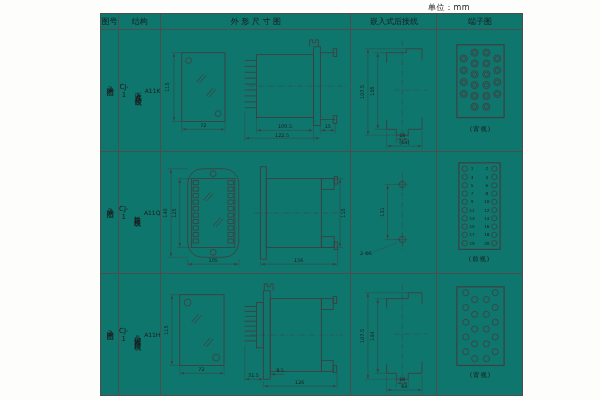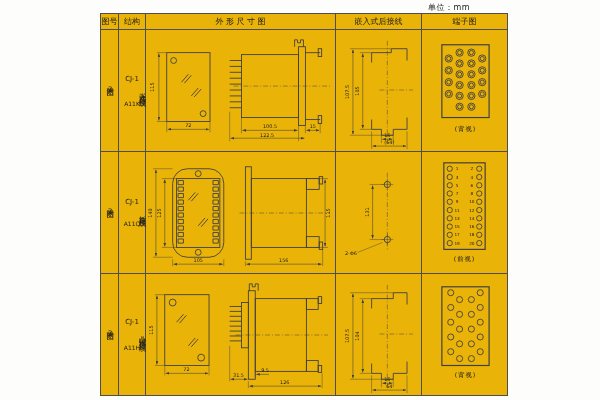--- a/index.html
+++ b/index.html
@@ -6,34 +6,34 @@
   body{
     width:600px;height:400px;position:relative;overflow:hidden;
     background:#fdfdfc;color:#1b1b1b;
     font-family:"DejaVu Sans","Liberation Sans",sans-serif;
   }
   .unit-label{
     position:absolute;top:2px;left:428px;font-size:8px;letter-spacing:.5px;color:#222;
   }
   table.spec{
     position:absolute;left:100px;top:13px;border-collapse:collapse;table-layout:fixed;
-    background:#eab308;
+    background:#0f766e;
   }
   table.spec td,table.spec th{
     border:1px solid #4d4d4d;padding:0;vertical-align:middle;text-align:center;
   }
   th{font-weight:normal;font-size:8px;height:15px;color:#1b1b1b;white-space:nowrap;}
   .col-fig{width:18px;} .col-struct{width:27px;} .col-outline{width:190px;}
   .col-mount{width:86px;} .col-term{width:86px;}
   tr.drow{height:122px;}
   .vtext{
     writing-mode:vertical-rl;text-orientation:upright;
     display:inline-block;font-size:7.5px;letter-spacing:2px;line-height:1.1;
   }
-  .struct-cell{display:flex;flex-direction:column;justify-content:center;gap:4px;}
+  .struct-cell{display:flex;flex-direction:row;align-items:center;justify-content:center;gap:4px;}
   .model-label{font-size:7px;}
   .type-label{font-size:7px;letter-spacing:1.5px;}
   .code-label{font-size:6px;}
   svg.draw{display:block;width:100%;height:120px;}
   svg .ln{stroke:#3f3f3f;fill:none;stroke-width:0.9;}
   svg .thick{stroke-width:1.2;}
   svg .dim{stroke:#3f3f3f;fill:none;stroke-width:0.55;}
   svg .ext{stroke:#3f3f3f;fill:none;stroke-width:0.45;}
   svg .cl{stroke:#3f3f3f;fill:none;stroke-width:0.5;stroke-dasharray:5 2 1 2;}
   svg text{fill:#1b1b1b;font-size:5.8px;text-anchor:middle;font-family:"DejaVu Sans",sans-serif;}

